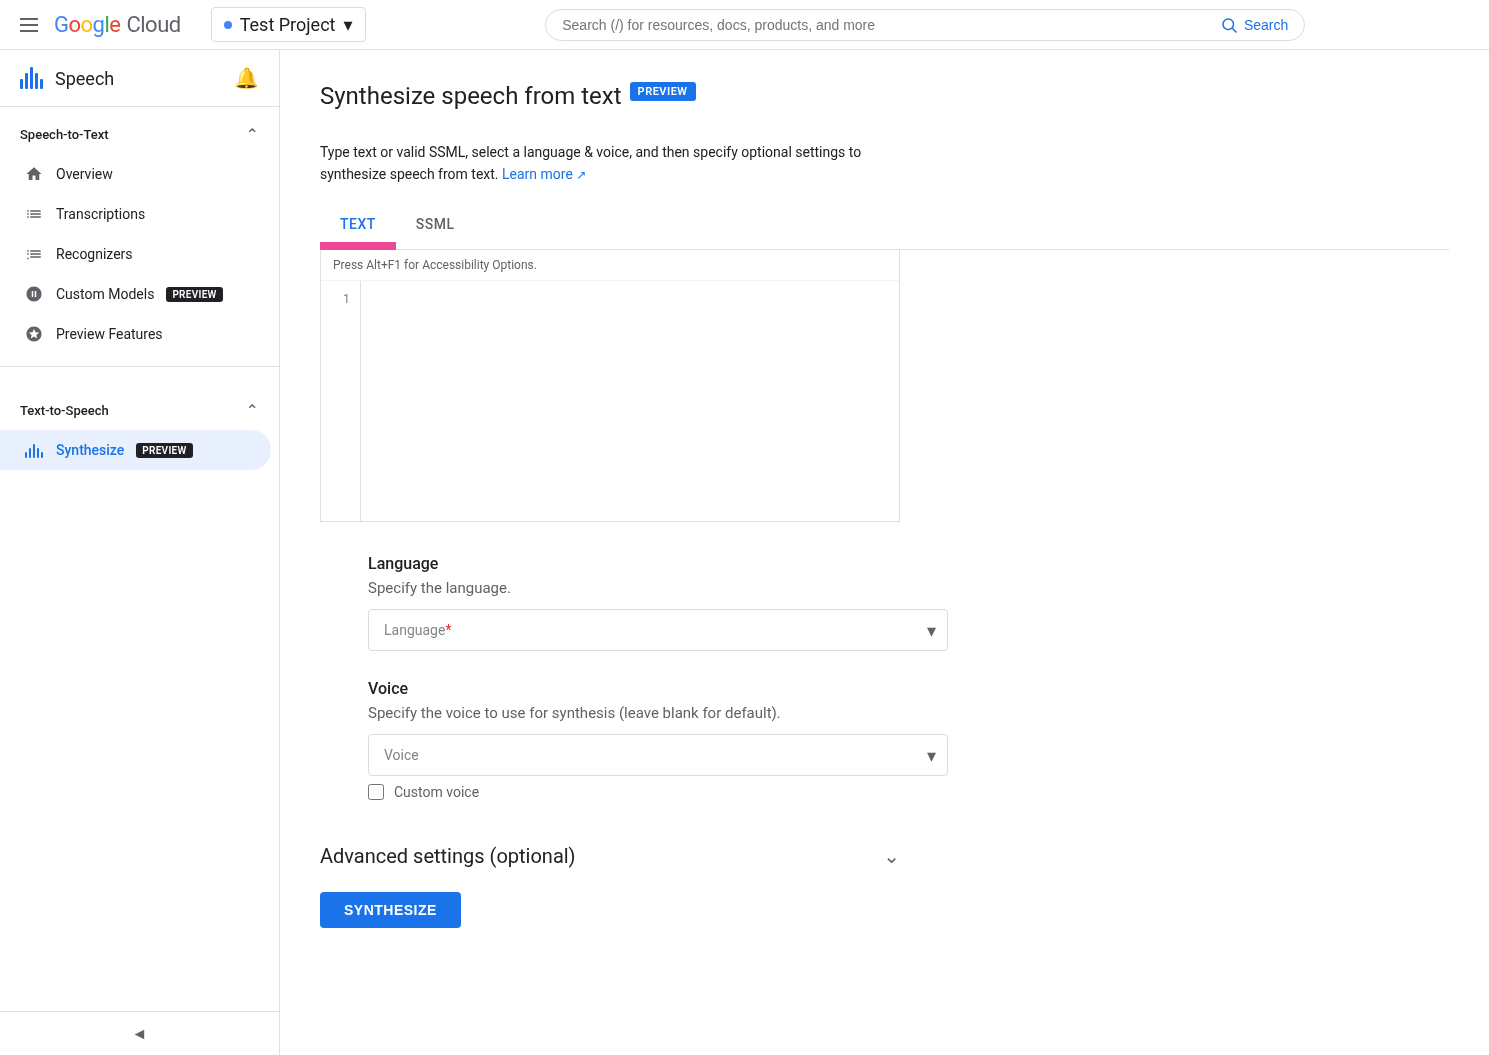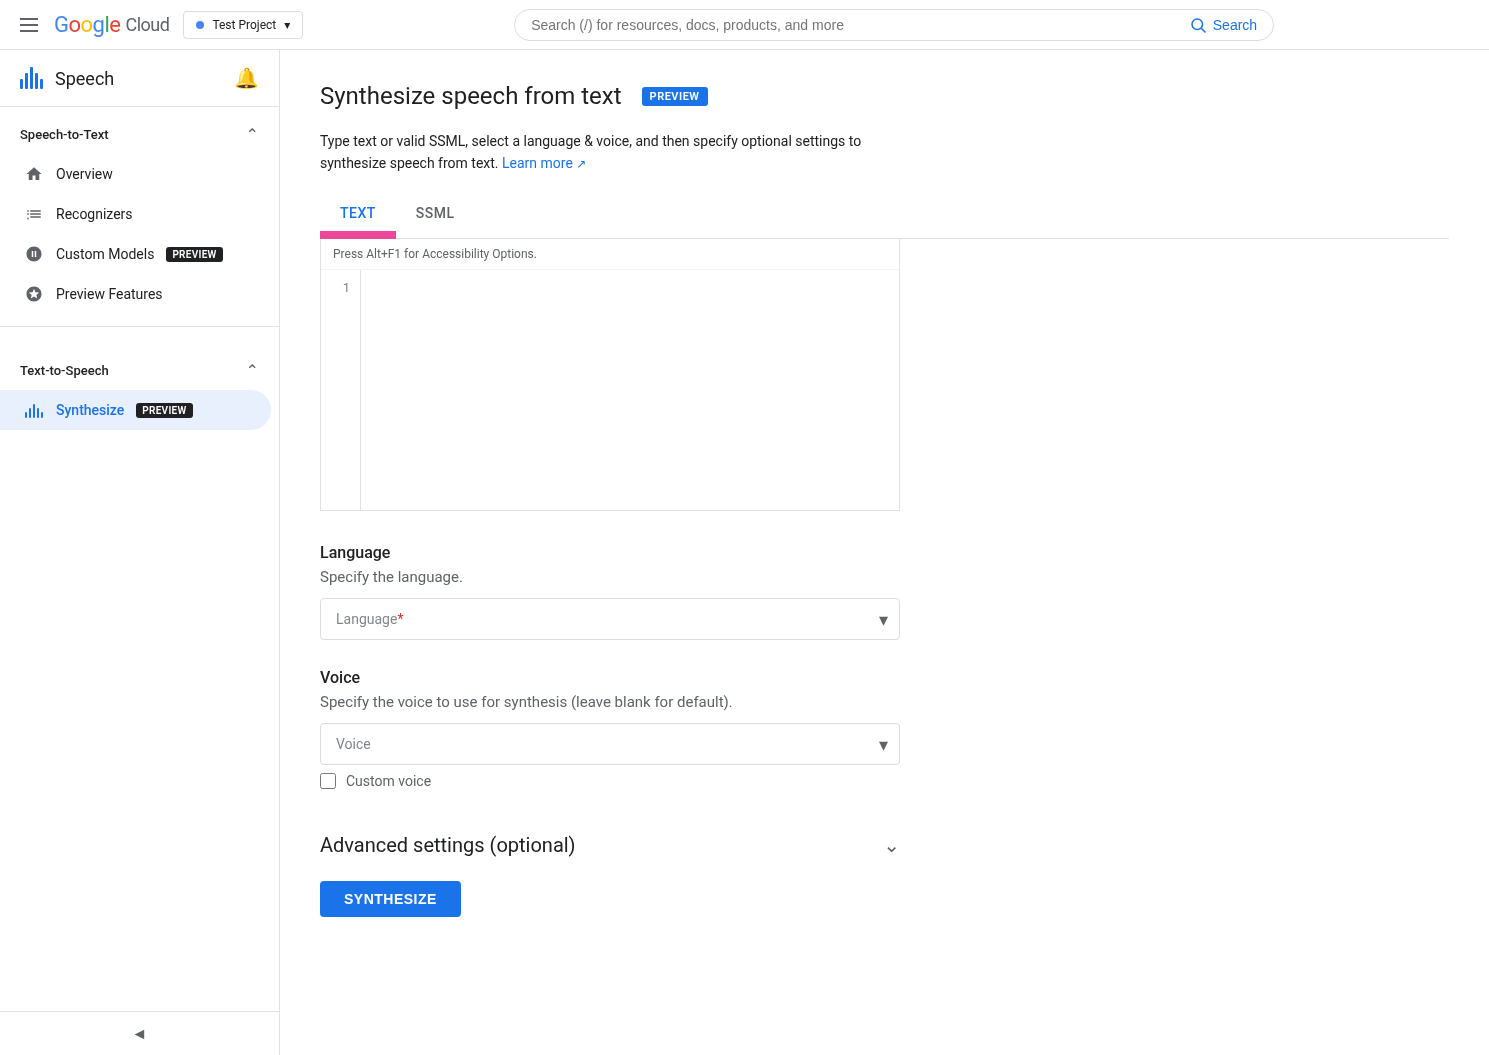--- a/index.html
+++ b/index.html
@@ -15,25 +15,25 @@
       gap: 12px;
     }
     .topbar-left { display: flex; align-items: center; gap: 12px; flex: 0 0 auto; }
     .hamburger-icon { display: flex; flex-direction: column; gap: 4px; cursor: pointer; padding: 4px; }
     .hamburger-icon span { display: block; width: 18px; height: 2px; background: #5f6368; }
     .google-logo { display: flex; align-items: center; font-size: 22px; font-weight: 400; letter-spacing: -0.5px; margin-right: 2px; }
     .g-blue { color: #4285F4; }
     .g-red { color: #EA4335; }
     .g-yellow { color: #FBBC05; }
     .g-green { color: #34A853; }
-    .logo-cloud { color: #5f6368; font-size: 18px; margin-left: 1px; }
+    .logo-cloud { color: #5f6368; font-size: 22px; margin-left: 1px; }
     .project-selector {
       display: flex; align-items: center; gap: 8px;
       border: 1px solid #dadce0; border-radius: 4px;
-      padding: 6px 12px; cursor: pointer; font-size: 12px; color: #202124;
+      padding: 6px 12px; cursor: pointer; font-size: 18px; color: #202124; margin-left: 16px;
     }
     .project-dot { width: 8px; height: 8px; background: #4285F4; border-radius: 50%; }
     .search-bar {
       flex: 1;
       display: flex; align-items: center;
       border: 1px solid #dadce0; border-radius: 24px;
       padding: 6px 16px; gap: 8px; max-width: 760px;
       margin: 0 auto;
     }
     .search-bar input {
@@ -91,21 +91,21 @@
       display: flex; align-items: center; justify-content: center;
       padding: 12px 20px; cursor: pointer; color: #5f6368; font-size: 16px;
       margin-top: auto; border-top: 1px solid #e0e0e0;
     }
 
     
     .main-content {
       flex: 1; overflow-y: auto; padding: 32px 40px;
     }
     .page-title-row {
-      display: flex; align-items: center; gap: 20px; margin-bottom: 20px;
+      display: flex; align-items: flex-start; gap: 8px; margin-bottom: 31px;
     }
     .page-title { font-size: 24px; font-weight: 400; color: #202124; }
     .preview-badge-blue {
       background: #1a73e8; color: #fff; font-size: 11px; font-weight: 600;
       padding: 3px 8px; border-radius: 3px; letter-spacing: 0.5px;
     }
     .description { font-size: 14px; color: #202124; margin-bottom: 20px; line-height: 1.6; }
     .learn-more { color: #1a73e8; text-decoration: none; cursor: pointer; }
 
     
@@ -124,21 +124,21 @@
       display: flex; flex-direction: column;
       margin-bottom: 32px;
     }
     .editor-accessibility { font-size: 12px; color: #5f6368; padding: 8px 12px; border-bottom: 1px solid #f1f3f4; }
     .editor-body { display: flex; flex: 1; }
     .line-numbers { width: 40px; padding: 8px 0; text-align: right; font-size: 13px; color: #80868b; border-right: 1px solid #e0e0e0; }
     .line-number { padding: 2px 10px 2px 0; }
     .editor-textarea { flex: 1; padding: 8px; font-size: 13px; border: none; outline: none; resize: none; min-height: 240px; font-family: monospace; }
 
     
-    .form-section { margin-bottom: 28px; max-width: 580px; }
+    .form-section { margin-bottom: 28px; max-width: 580px; margin-left: 48px; }
     .section-label { font-size: 16px; font-weight: 500; color: #202124; margin-bottom: 6px; }
     .section-desc { font-size: 15px; color: #5f6368; margin-bottom: 12px; }
     .select-wrapper {
       position: relative; width: 100%;
     }
     .select-field {
       width: 100%; padding: 12px 16px; border: 1px solid #dadce0;
       border-radius: 4px; font-size: 14px; color: #80868b;
       appearance: none; cursor: pointer; background: #fff;
       outline: none;
@@ -245,20 +245,28 @@
 
       <div class="sidebar-nav-item">
         <div class="nav-icon">
           <svg width="18" height="18" viewBox="0 0 24 24" fill="currentColor">
               <path d="M10 20v-6h4v6h5v-8h3L12 3 2 12h3v8z"></path>
             </svg>
         </div>
         <span>Overview</span>
       </div>
 
+      <div class="sidebar-nav-item">
+        <div class="nav-icon">
+          <svg width="18" height="18" viewBox="0 0 24 24" fill="currentColor">
+              <path d="M3 13h2v-2H3v2zm0 4h2v-2H3v2zm0-8h2V7H3v2zm4 4h14v-2H7v2zm0 4h14v-2H7v2zM7 7v2h14V7H7z"></path>
+            </svg>
+        </div>
+        <span>Transcriptions</span>
+      </div>
 
 
       <div class="sidebar-nav-item">
         <div class="nav-icon">
           <svg width="18" height="18" viewBox="0 0 24 24" fill="currentColor">
               <path d="M3 9h2V7H3v2zm0 4h2v-2H3v2zm2 4H3v2h2v-2zM7 7v2h14V7H7zm0 6h14v-2H7v2zm0 4h14v-2H7v2z"></path>
             </svg>
         </div>
         <span>Recognizers</span>
       </div>

